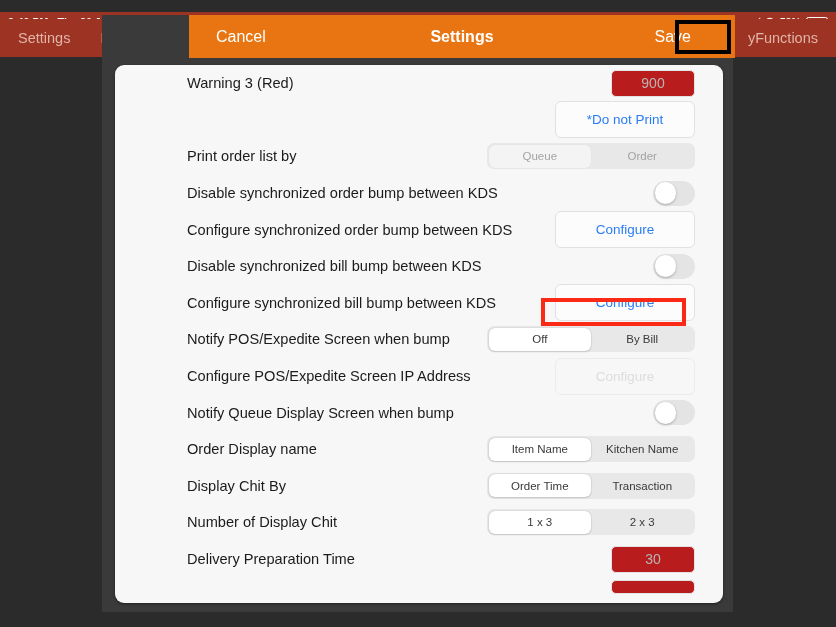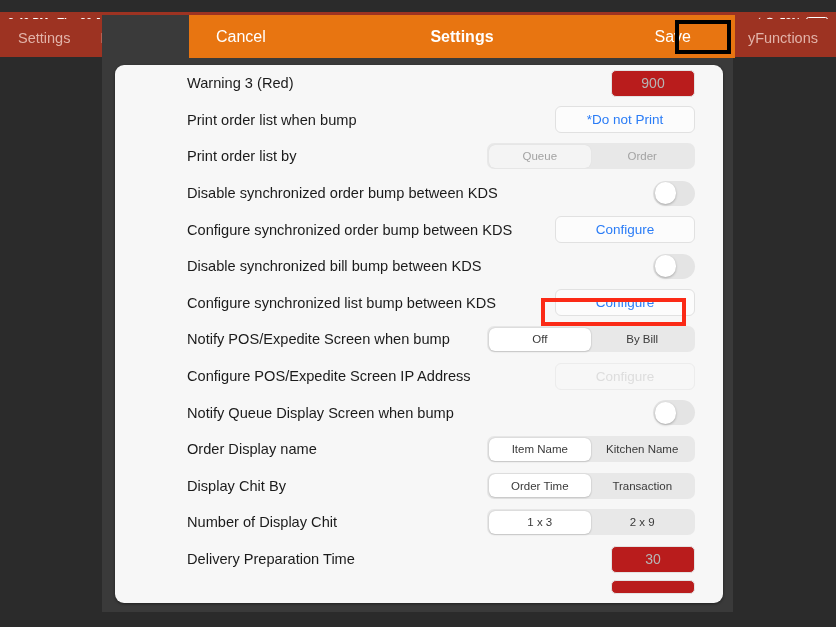--- a/index.html
+++ b/index.html
@@ -92,21 +92,21 @@
   .tinput {
     width: 84px; height: 27px; background: #b91c1c;
     border: 1px solid #e3e3e3; border-radius: 5px;
     display: flex; align-items: center; justify-content: center;
     color: #b6b6b6; font-size: 14px;
   }
   .tinput.partial { height: 14px; align-items: flex-start; color: transparent; }
 
   
   .pillbtn {
-    min-width: 140px; height: 27px; padding: 0 14px;
+    min-width: 140px; height: 37px; padding: 0 14px;
     background: #fcfcfc; border: 1px solid #e1e1e1; border-radius: 6px;
     display: flex; align-items: center; justify-content: center;
     color: #2a7cf6; font-size: 13.5px;
   }
   .pillbtn.disabled { color: #dddddd; border-color: #ececec; background: #f7f7f7; }
 
   
   .seg {
     width: 208px; height: 26px; background: #e8e8e8; border-radius: 7px;
     display: flex; padding: 1.6px; position: relative;
@@ -182,21 +182,20 @@
 
   <div class="sheet">
     <div class="rows" id="rows">
         <div class="row">
           <div class="label">Warning 3 (Red)</div>
           <div class="ctrl">
             <div class="tinput">900</div>
           </div>
         </div>
         <div class="row">
-          <div class="label">Print order list when bump</div>
           <div class="ctrl">
             <div class="pillbtn">*Do not Print</div>
           </div>
         </div>
         <div class="row">
           <div class="label">Print order list by</div>
           <div class="ctrl">
             <div class="seg disabled">
               <div class="segopt sel">Queue</div>
               <div class="segopt">Order</div>
@@ -219,21 +218,21 @@
         </div>
         <div class="row">
           <div class="label">Disable synchronized bill bump between KDS</div>
           <div class="ctrl">
             <div class="toggle">
               <div class="knob"></div>
             </div>
           </div>
         </div>
         <div class="row">
-          <div class="label">Configure synchronized list bump between KDS</div>
+          <div class="label">Configure synchronized bill bump between KDS</div>
           <div class="ctrl">
             <div class="pillbtn">Configure</div>
           </div>
         </div>
         <div class="row">
           <div class="label">Notify POS/Expedite Screen when bump</div>
           <div class="ctrl">
             <div class="seg">
               <div class="segopt sel">Off</div>
               <div class="segopt">By Bill</div>
@@ -270,21 +269,21 @@
               <div class="segopt sel">Order Time</div>
               <div class="segopt">Transaction</div>
             </div>
           </div>
         </div>
         <div class="row">
           <div class="label">Number of Display Chit</div>
           <div class="ctrl">
             <div class="seg">
               <div class="segopt sel">1 x 3</div>
-              <div class="segopt">2 x 9</div>
+              <div class="segopt">2 x 3</div>
             </div>
           </div>
         </div>
         <div class="row">
           <div class="label">Delivery Preparation Time</div>
           <div class="ctrl">
             <div class="tinput">30</div>
           </div>
         </div>
         <div class="row" style="height: 20px;">

